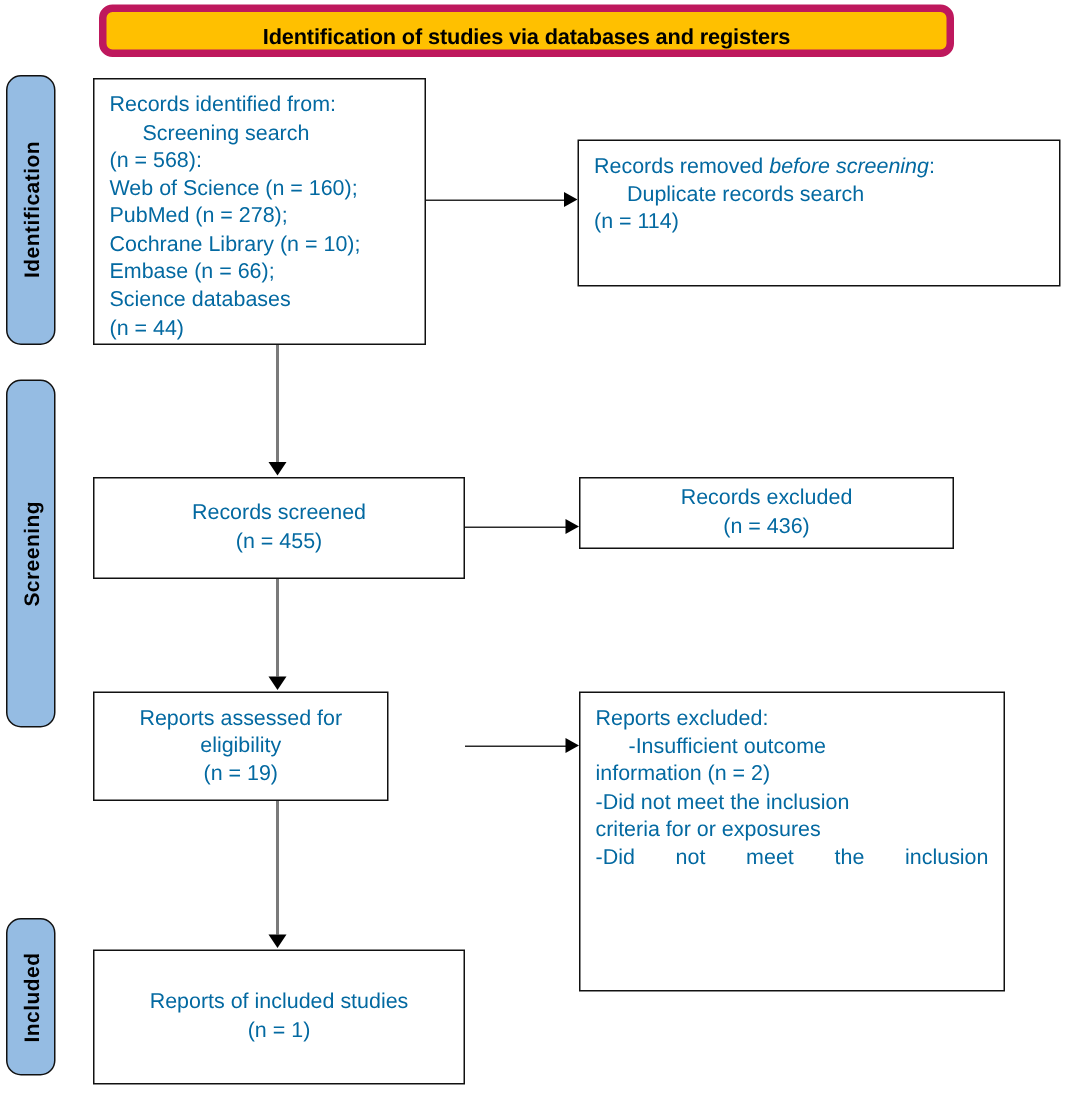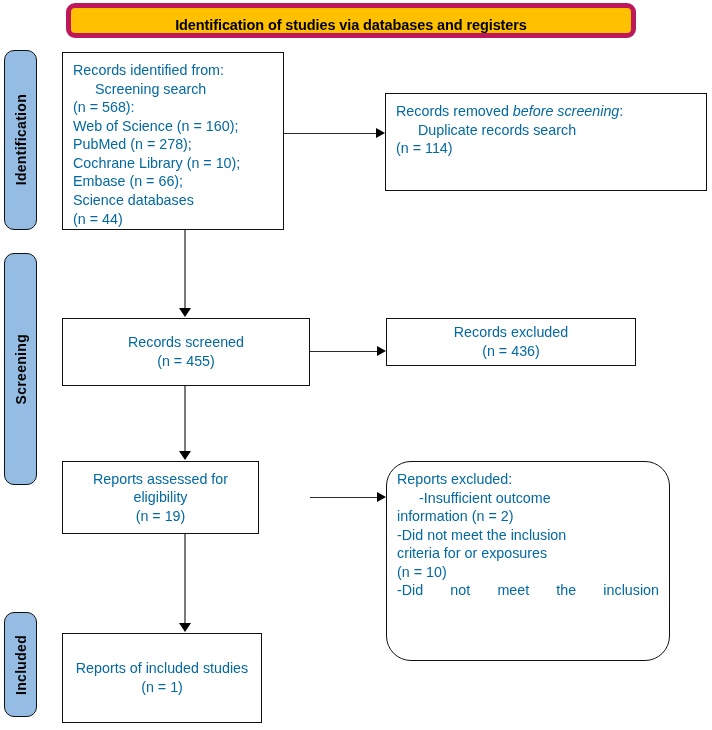--- a/index.html
+++ b/index.html
@@ -89,22 +89,22 @@
   .box .justify {
     text-align: justify;
     text-align-last: justify;
   }
 
   #box-records-identified { left: 62px;  top: 52px;  width: 222px; height: 178px; }
   #box-records-removed    { left: 385px; top: 93px;  width: 322px; height: 98px;  }
   #box-records-screened   { left: 62px;  top: 318px; width: 248px; height: 68px;  }
   #box-records-excluded   { left: 386px; top: 318px; width: 250px; height: 48px;  }
   #box-reports-assessed   { left: 62px;  top: 461px; width: 197px; height: 73px;  }
-  #box-reports-excluded   { left: 386px; top: 461px; width: 284px; height: 200px; border-radius: 25px; }
-  #box-reports-included   { left: 62px;  top: 633px; width: 200px; height: 90px;  }
+  #box-reports-excluded   { left: 386px; top: 461px; width: 284px; height: 200px; }
+  #box-reports-included   { left: 62px;  top: 633px; width: 248px; height: 90px;  }
   .vline {
     position: absolute;
     width: 1.6px;
     background: #7a7a7a;
   }
   .hline {
     position: absolute;
     height: 1.4px;
     background: #2a2a2a;
   }
@@ -197,21 +197,20 @@
     <div>eligibility</div>
     <div>(n = 19)</div>
   </div>
 
   <div class="box" id="box-reports-excluded">
     <div>Reports excluded:</div>
     <div class="indent">-Insufficient outcome</div>
     <div>information (n = 2)</div>
     <div>-Did not meet the inclusion</div>
     <div>criteria for or exposures</div>
-    <div>(n = 10)</div>
     <div class="justify">-Did not meet the inclusion</div>
   </div>
 
   <div class="box center" id="box-reports-included">
     <div>Reports of included studies</div>
     <div>(n = 1)</div>
   </div>
 
   <div class="vline" id="v1"></div>
   <div class="arrow-down" id="v1-head"></div>

